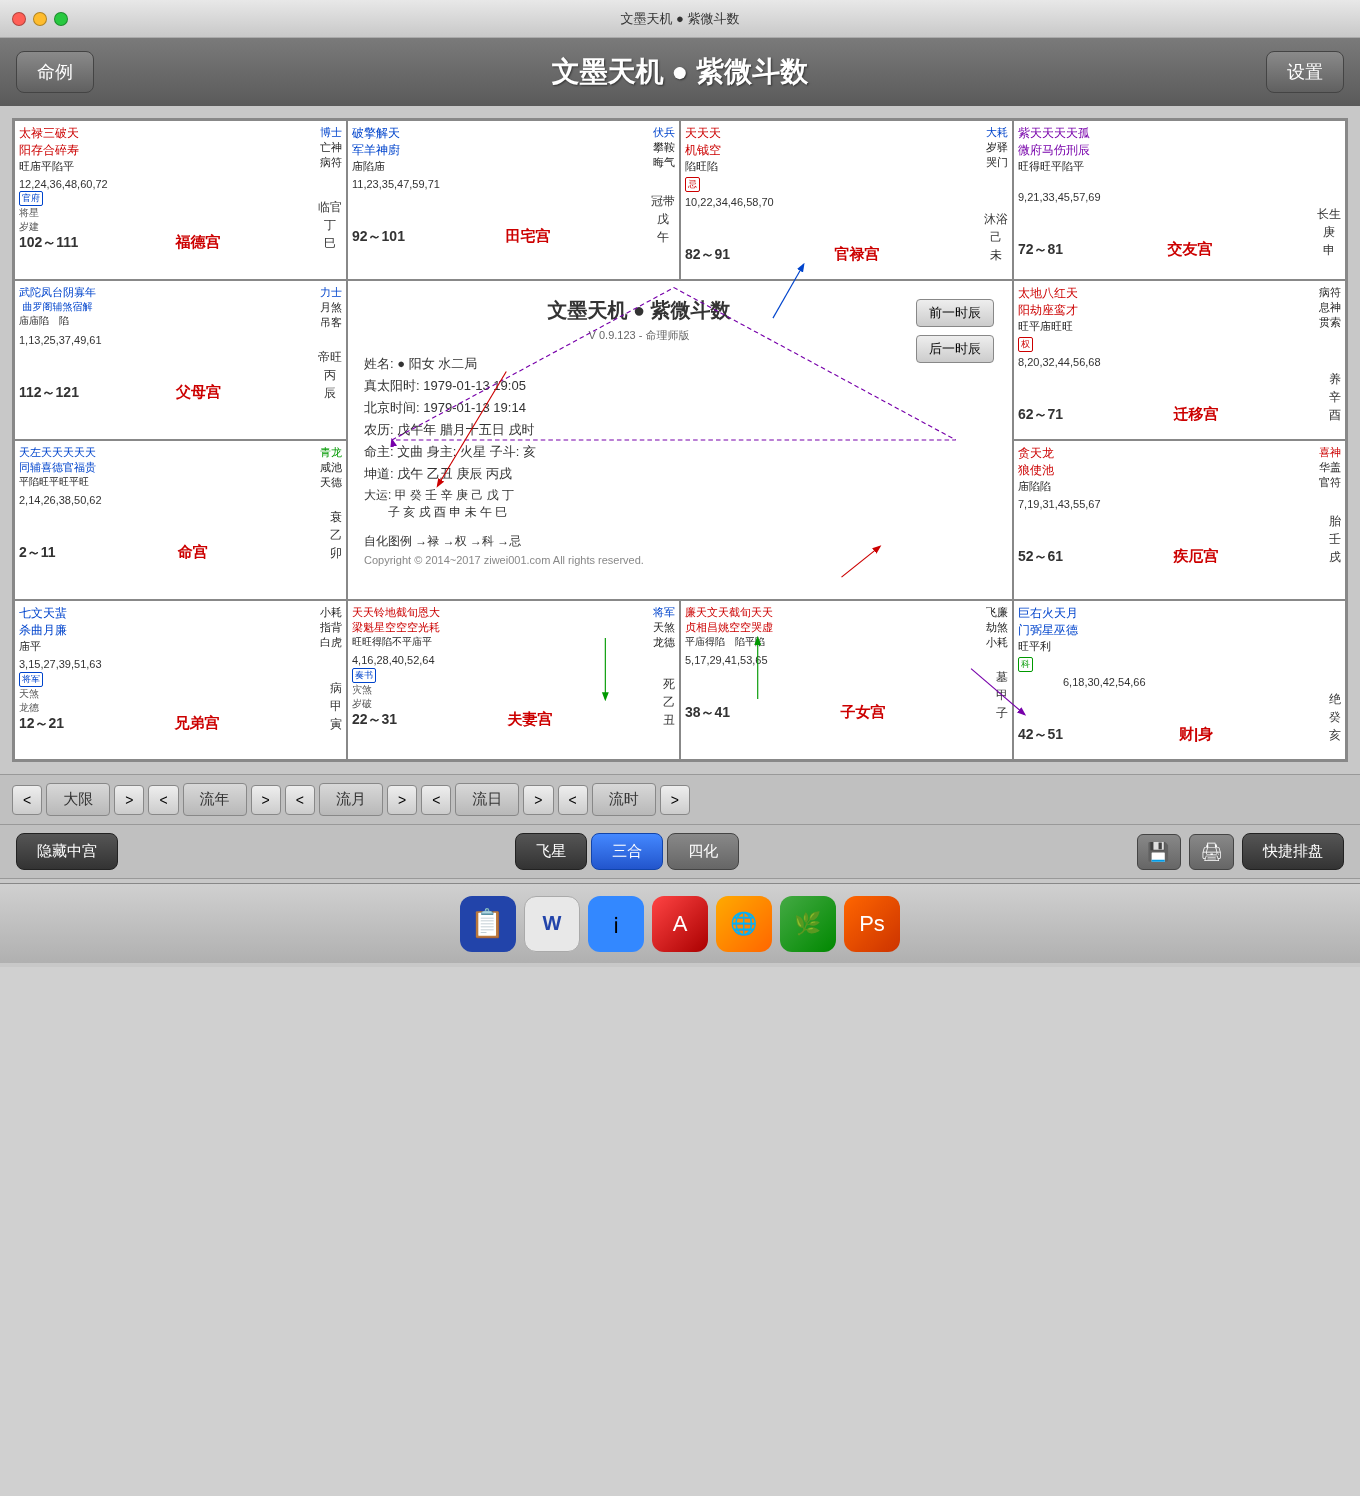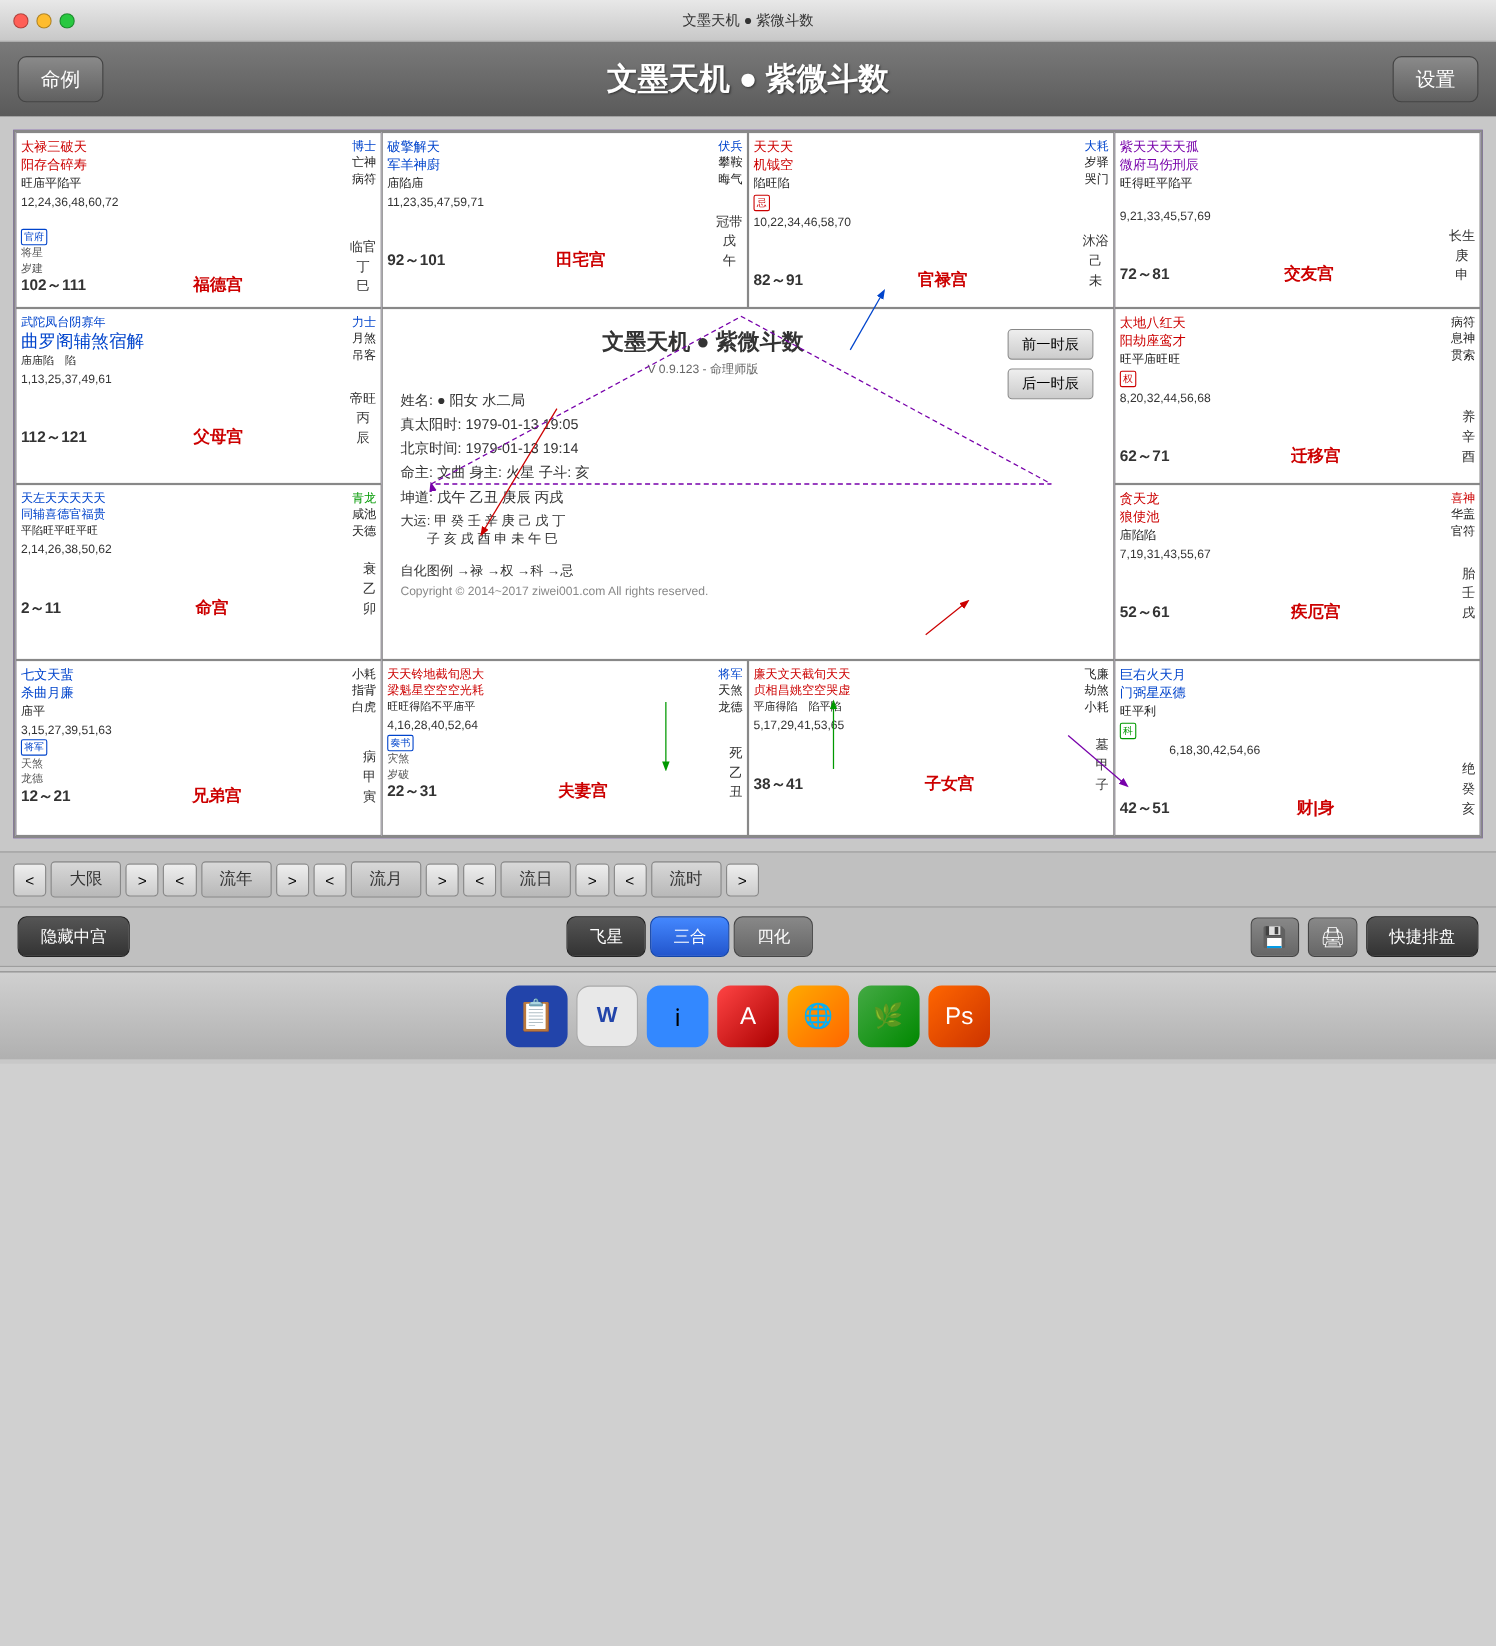--- a/index.html
+++ b/index.html
@@ -288,21 +288,21 @@
             <div class="star-red" style="font-size:12px;">阳存合碎寿</div>
             <div class="star-black" style="font-size:11px;">旺庙平陷平</div>
           </div>
           <div style="text-align:right; font-size:11px;">
             <div class="star-blue" style="font-size:11px;">博士</div>
             <div class="star-black" style="font-size:11px;">亡神</div>
             <div class="star-black" style="font-size:11px;">病符</div>
           </div>
         </div>
         <div style="font-size:11px; color:#333; margin-top:4px;">12,24,36,48,60,72</div>
-        <div style="display:flex; justify-content:space-between; align-items:flex-end; margin-top:18px;">
+        <div style="display:flex; justify-content:space-between; align-items:flex-end; margin-top:1px;">
           <div>
             <div style="font-size:11px; color:#0044cc;">
               <span class="small-badge-blue">官府</span><br>
               <span style="font-size:10px;color:#555;">将星</span><br>
               <span style="font-size:10px;color:#555;">岁建</span>
             </div>
             <div style="font-size:14px; font-weight:bold; color:#333;">102～111</div>
           </div>
           <div style="font-size:15px; font-weight:bold; color:#cc0000;">福德宫</div>
           <div style="font-size:12px; color:#333; text-align:center; line-height:1.5;">
@@ -379,21 +379,21 @@
           <div style="font-size:12px; color:#333; text-align:center; line-height:1.5;">
             长生<br>庚<br>申
           </div>
         </div>
       </div>
 
       <div class="cell">
         <div style="display:flex; justify-content:space-between;">
           <div>
             <div class="star-blue" style="font-size:11px;">武陀凤台阴寡年</div>
-            <div class="star-blue" style="font-size:16px;text-align:center;">曲罗阁辅煞宿解</div>
+            <div class="star-blue" style="font-size:10px;text-align:center;">曲罗阁辅煞宿解</div>
             <div class="star-black" style="font-size:10px;">庙庙陷　陷</div>
           </div>
           <div style="text-align:right; font-size:11px;">
             <div class="star-blue" style="font-size:11px;">力士</div>
             <div class="star-black" style="font-size:11px;">月煞</div>
             <div class="star-black" style="font-size:11px;">吊客</div>
           </div>
         </div>
         <div style="font-size:11px; color:#333; margin-top:4px;">1,13,25,37,49,61</div>
         <div style="display:flex; justify-content:space-between; align-items:flex-end; margin-top:2px;">
@@ -413,20 +413,21 @@
           <button class="btn-time">后一时辰</button>
         </div>
         <div class="center-title">文墨天机 ● 紫微斗数</div>
         <div class="center-subtitle">V 0.9.123 - 命理师版</div>
         <div class="center-row">
           <span>姓名: ●</span>
           <span style="">阳女 水二局</span>
         </div>
         <div class="center-row">真太阳时: 1979-01-13 19:05</div>
         <div class="center-row">北京时间: 1979-01-13 19:14</div>
+        <div class="center-row">农历: 戊午年 腊月十五日 戌时</div>
         <div class="center-row">命主: 文曲 身主: 火星 子斗: 亥</div>
         <div class="center-row">坤道: 戊午 乙丑 庚辰 丙戌</div>
         <div class="center-row" style="font-size:12px;">
           <div>大运: 甲 癸 壬 辛 庚 己 戊 丁</div>
           <div>　　子 亥 戌 酉 申 未 午 巳</div>
         </div>
         <div style="margin-top:12px; font-size:12px;">
           <div>
             <span>自化图例 →禄 →权 →科 →忌</span>
           </div>

